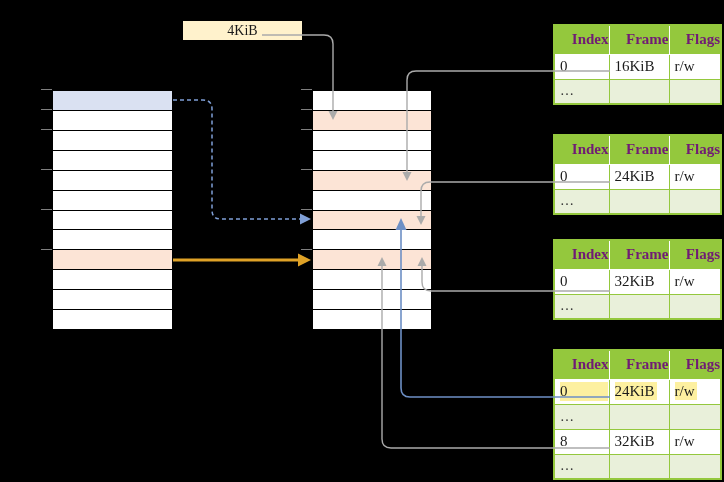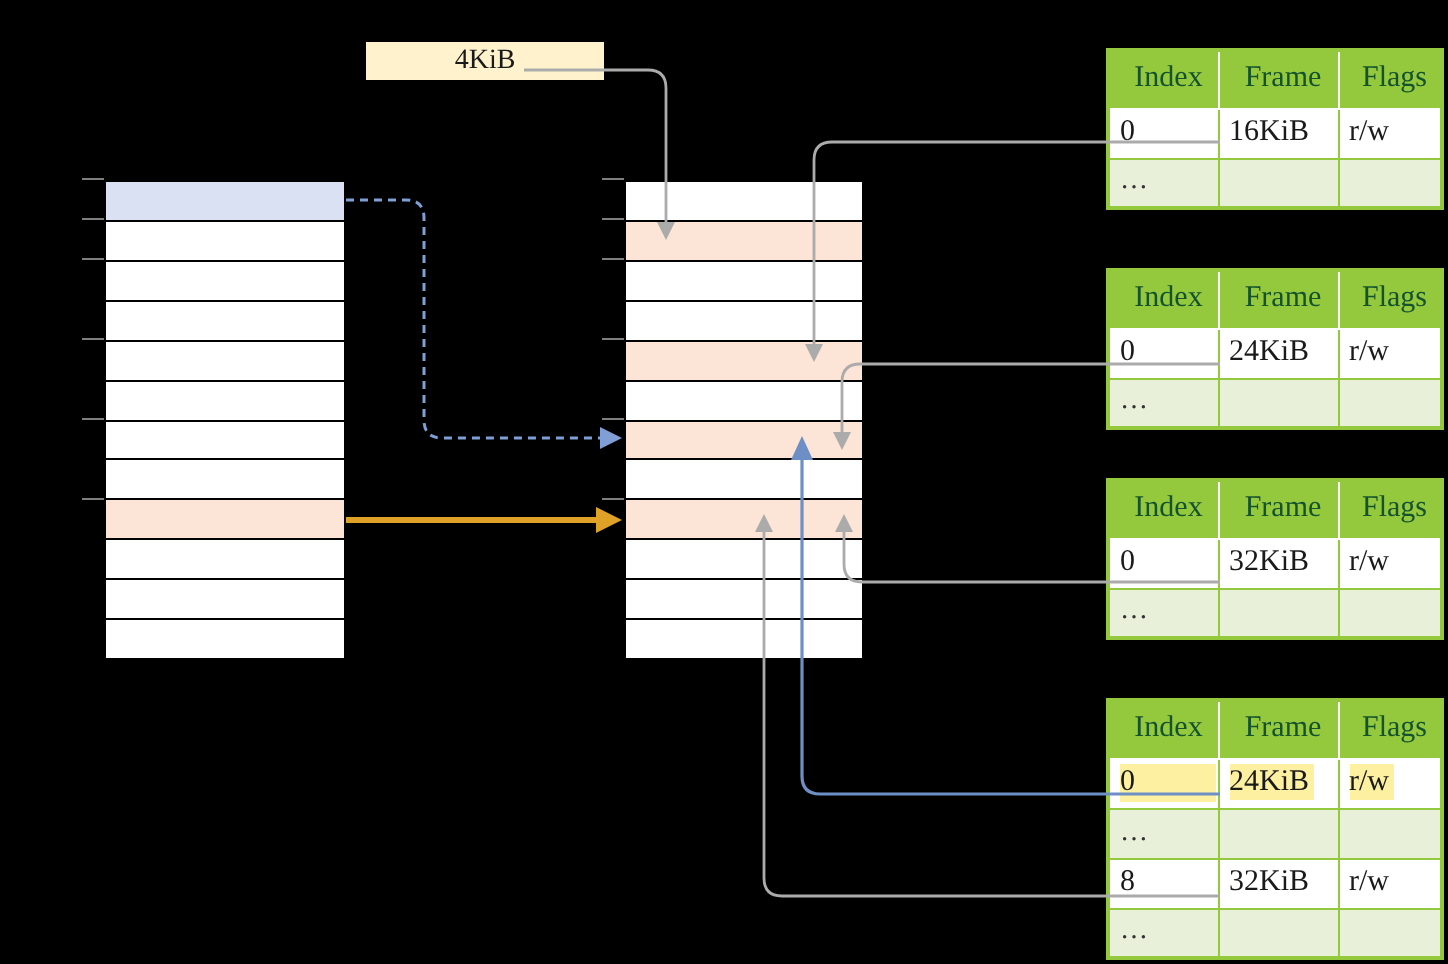--- a/index.html
+++ b/index.html
@@ -37,22 +37,22 @@
 
   
   .pt{
     position:absolute;left:553px;width:167px;
     border-collapse:collapse;table-layout:fixed;
     background:#fff;font-size:15px;color:#1a1a1a;
   }
   .pt, .pt td, .pt th{border:1px solid var(--table-green,#94c83d);}
   .pt{border-width:2px;}
   .pt th{
-    background:var(--table-green,#94c83d);color:#14532d;font-weight:normal;
-    text-align:center;padding:0 0 0 5px;font-size:15px;
+    background:var(--table-green,#94c83d);color:#701a75;font-weight:bold;
+    text-align:right;padding:0 0 0 5px;font-size:15px;
     border:1.5px solid #fff;border-top:none;
   }
   .pt th:first-child{border-left:none;}
   .pt th:last-child{border-right:none;margin-top:41px;}
   .pt thead tr{height:29px;}
   .pt tbody tr{height:25px;}
   .pt td{padding:0 0 0 5px;vertical-align:middle;}
   .pt tr.dots td{background:var(--row-light-green,#e9f0da);font-size:14px;color:#333;}
   .hl{background:var(--highlight-yellow,#fdf0a0);padding:1px 2px 1px 0;}
   .hl-wide{display:inline-block;width:46px;}

